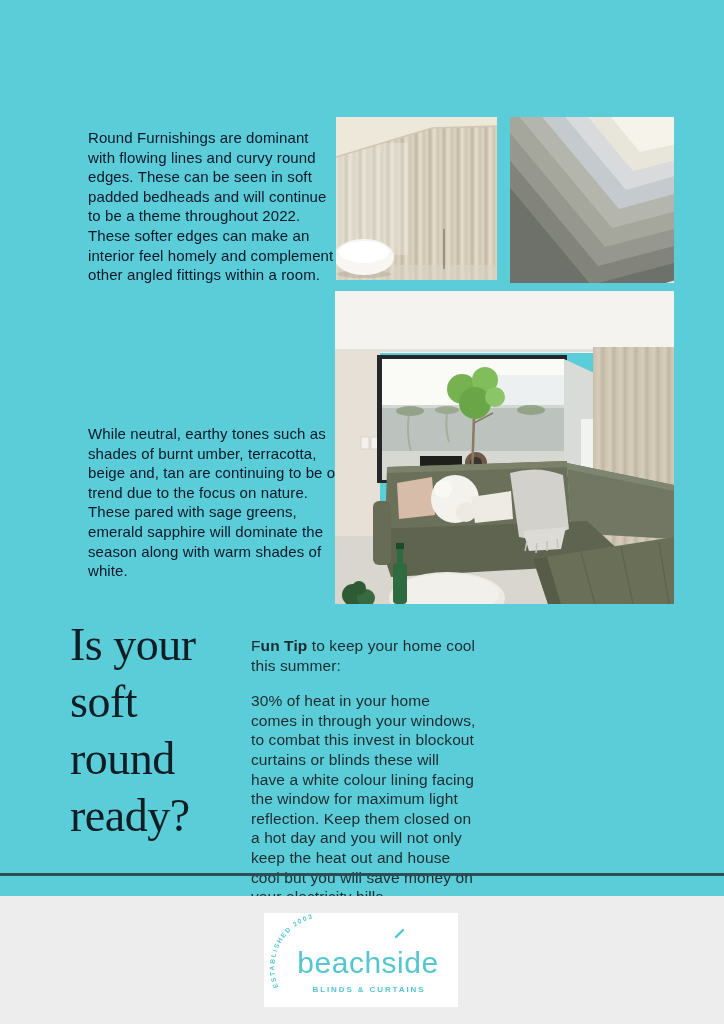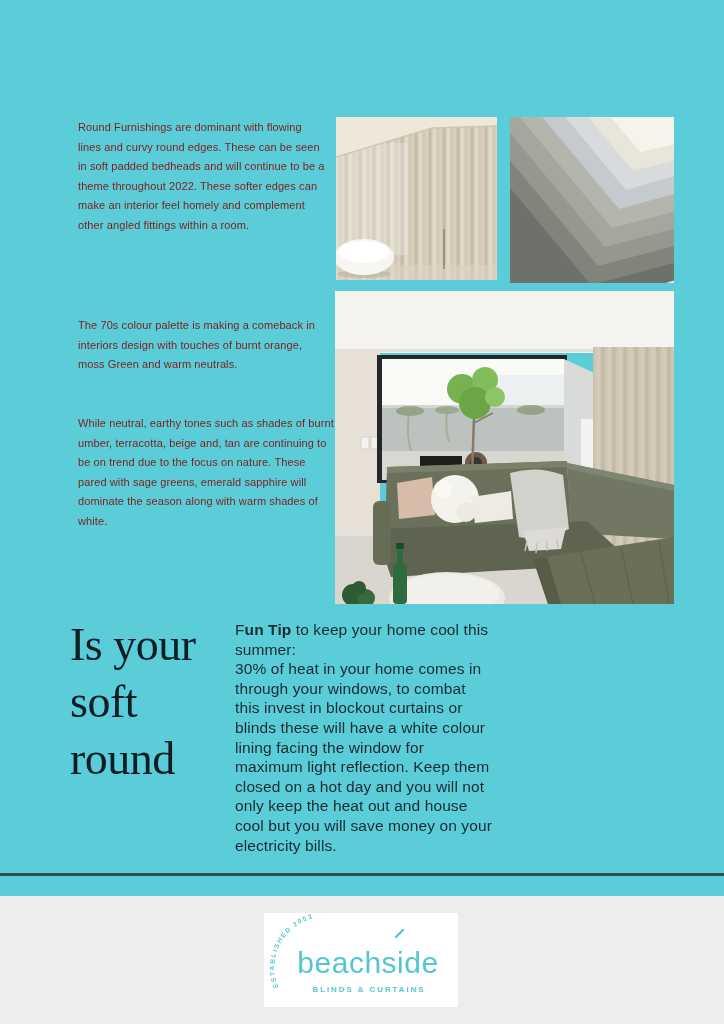--- a/index.html
+++ b/index.html
@@ -5,23 +5,23 @@
   html,body{margin:0;padding:0;background:#fff;}
   .page{
     position:relative;
     width:724px;height:1024px;
     background:#5ACDD8;
     overflow:hidden;
     font-family:"Liberation Sans", sans-serif;
   }
   .body-text{
     position:absolute;
-    margin:6px;
-    color:#7f1d1d;
-    font-size:11px;
+    margin:16px;
+    color:#0f172a;
+    font-size:15px;
     line-height:19.6px;
     letter-spacing:.1px;
   }
   .p1{left:72px;top:112px;width:250px;}
   .p2{left:72px;top:310px;width:250px;}
   .p3{left:72px;top:408px;width:256px;}
   .headline{
     position:absolute;left:70px;top:616px;width:190px;
     margin:0;
     font-family:"Liberation Serif", serif;
@@ -29,21 +29,21 @@
     color:#0F1D24;
     font-size:46px;
     line-height:57px;
     letter-spacing:-0.5px;
   }
   .headline span{display:block;}
   .funtip{
     position:absolute;left:235px;top:620px;width:258px;
     color:#1D2B31;font-size:15.5px;line-height:19.6px;letter-spacing:.1px;
   }
-  .funtip p{margin:0;}
+  .funtip p{margin:16px;}
   .funtip strong{font-weight:bold;}
   figure.photo{position:absolute;margin:0;padding:0;line-height:0;}
   .photo-curtains{left:336px;top:117px;width:161px;height:163px;}
   .photo-swatches{left:510px;top:117px;width:164px;height:166px;}
   .photo-living{left:335px;top:291px;width:339px;height:313px;}
   figure.photo svg{display:block;}
   .divider{
     position:absolute;left:0;top:873px;width:724px;height:3px;
     background:#2B4D55;
   }
@@ -68,21 +68,20 @@
     font-family:"Liberation Sans", sans-serif;
     font-size:8px;font-weight:bold;letter-spacing:1.9px;fill:#54C6D2;
   }
 </style>
 </head>
 <body>
 
 <div class="page">
 
   <p class="body-text p1">Round Furnishings are dominant with flowing lines and curvy round edges. These can be seen in soft padded bedheads and will continue to be a theme throughout 2022. These softer edges can make an interior feel homely and complement other angled fittings within a room.</p>
-  <p class="body-text p2">The 70s colour palette is making a comeback in interiors design with touches of burnt orange, moss Green and warm neutrals.</p>
   <p class="body-text p3">While neutral, earthy tones such as shades of burnt umber, terracotta, beige and, tan are continuing to be on trend due to the focus on nature. These pared with sage greens, emerald  sapphire will dominate the season along with warm shades of white.</p>
 
   <figure class="photo photo-curtains">
     <svg width="161" height="163" viewBox="0 0 161 163" aria-hidden="true">
       <defs>
         <linearGradient id="drapes" x1="0" y1="0" x2="14" y2="0" gradientUnits="userSpaceOnUse" spreadMethod="repeat">
           <stop offset="0" stop-color="#e7dfcf"></stop>
           <stop offset="0.28" stop-color="#cfc5b1"></stop>
           <stop offset="0.5" stop-color="#ddd4c2"></stop>
           <stop offset="0.72" stop-color="#c1b7a3"></stop>
@@ -188,20 +187,21 @@
       <circle cx="32" cy="308" r="9" fill="#356copy" fill-opacity="0"></circle>
       <circle cx="31" cy="307" r="9" fill="#376b3e"></circle>
       <circle cx="24" cy="297" r="7" fill="#2e5a35"></circle>
     </svg>
   </figure>
 
   <h1 class="headline">
     <span>Is your</span>
     <span>soft</span>
     <span>round</span>
+    <span>ready?</span>
   </h1>
 
   <div class="funtip">
     <p><span>F</span><strong>un Tip</strong><span> to keep your home cool this summer:</span></p>
     <p>30% of heat in your home comes in through your windows, to combat this invest in blockout curtains or blinds these will have a white colour lining facing the window for maximum light reflection. Keep them closed on a hot day and you will not only keep the heat out and house cool but you will save money on your electricity bills.</p>
   </div>
 
   <div class="divider"></div>
 
   <div class="footer-band">

